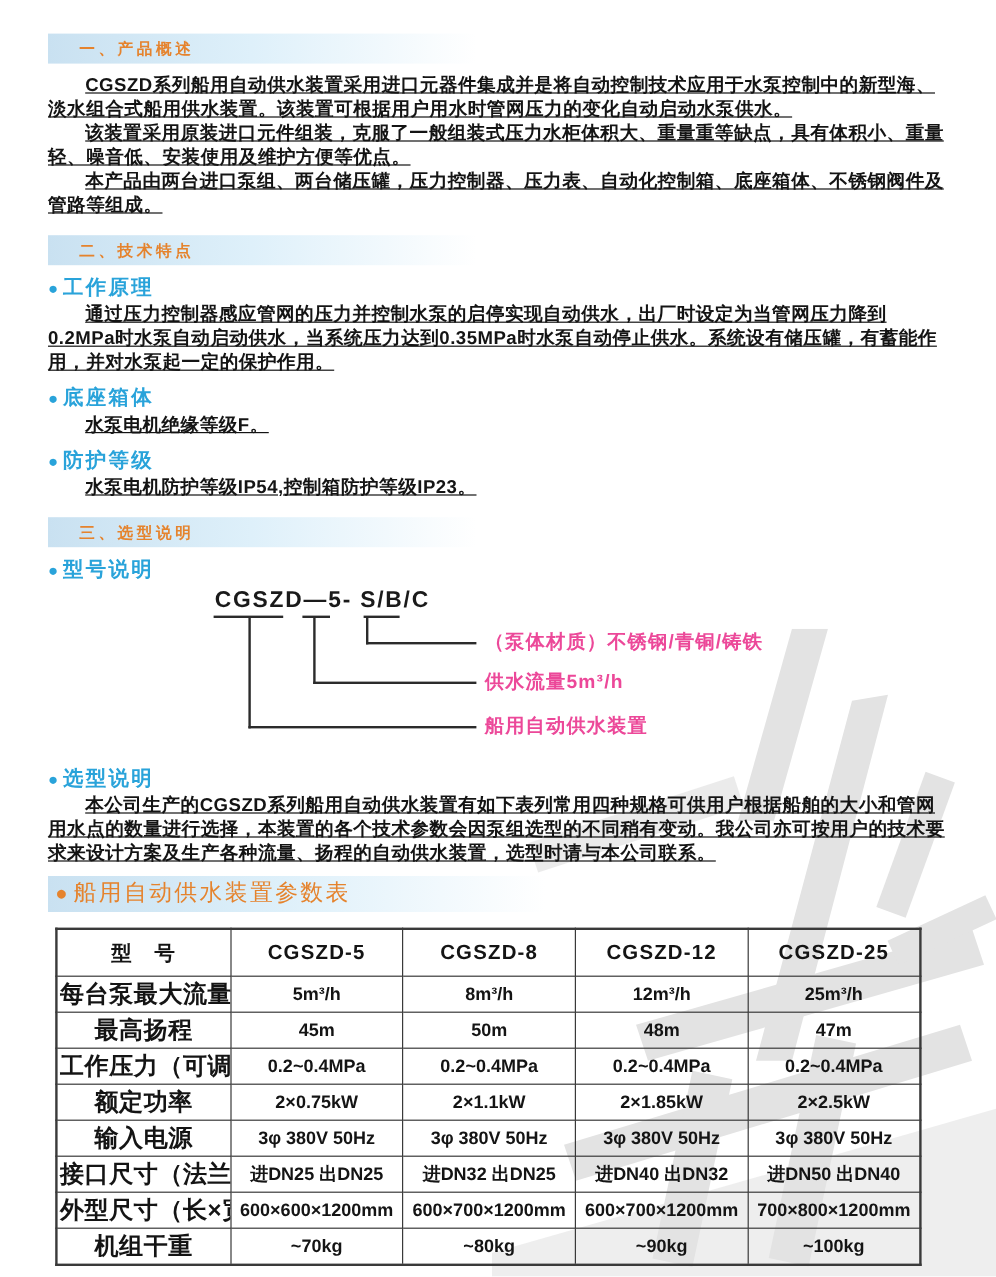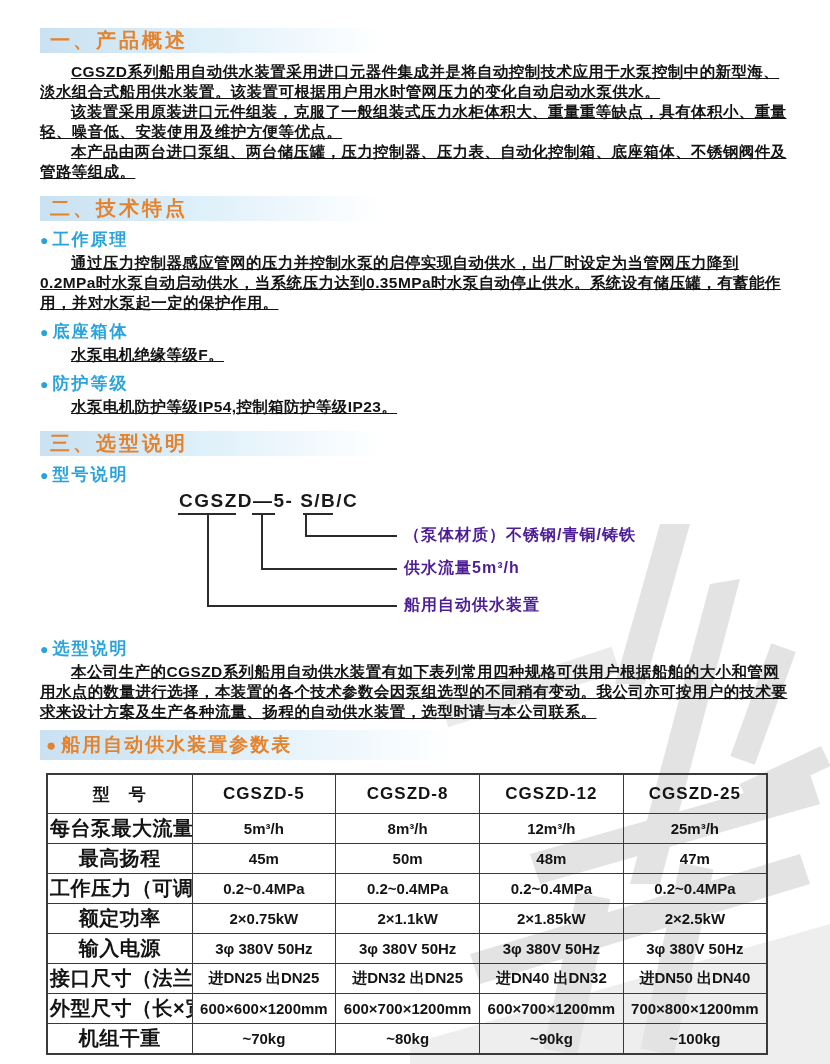--- a/index.html
+++ b/index.html
@@ -15,22 +15,22 @@
   .content{position:relative;z-index:1;padding:14px 40px 0 40px;}
 
   .doc-title{
     font-family:"Liberation Serif", serif;
     font-size:25px;font-weight:bold;color:#1c2f6e;
     letter-spacing:1px;margin:4px 0 10px 0;
   }
   .section-bar{
     width:350px;height:25px;line-height:25px;
     background:linear-gradient(90deg,#c9e1f1 0%,#def0fa 45%,rgba(255,255,255,0) 95%);
-    color:#e5832d;font-size:20px;font-weight:bold;
-    letter-spacing:3px;padding-left:10px;
+    color:#e5832d;font-size:13px;font-weight:bold;
+    letter-spacing:3px;padding-left:26px;
     margin-top:14px;
   }
   .para{
     width:752px;font-size:15.5px;line-height:20px;font-weight:600;
     text-indent:2em;margin:0;letter-spacing:0.4px;text-decoration:underline;
   }
   .para-block{margin-top:9px;}
   .blue-item{
     color:#29a3da;font-size:17px;font-weight:bold;
     letter-spacing:2px;margin-top:7px;
@@ -46,30 +46,30 @@
   }
   .u-line{position:absolute;height:2px;background:#2b2b2b;top:21px;}
   .u1{left:138px;width:58px;}
   .u2{left:212px;width:23px;}
   .u3{left:263px;width:30px;}
   .elbow{position:absolute;border-left:2px solid #2b2b2b;border-bottom:2px solid #2b2b2b;top:23px;}
   .c3{left:265px;width:90px;height:20px;}
   .c2{left:221px;width:134px;height:53px;}
   .c1{left:167px;width:188px;height:90px;}
   .callout{
-    position:absolute;left:364px;font-size:16px;font-weight:bold;color:#4c1d95;letter-spacing:1px;
+    position:absolute;left:364px;font-size:16px;font-weight:bold;color:#ec4899;letter-spacing:1px;
   }
   .cl3{top:33px;}
   .cl2{top:66px;}
   .cl1{top:103px;}
 
   .table-heading{
     width:430px;height:30px;line-height:30px;
     background:linear-gradient(90deg,#c9e1f1 0%,#def0fa 45%,rgba(255,255,255,0) 95%);
-    color:#e5832d;font-size:19px;font-weight:bold;letter-spacing:2px;
+    color:#e5832d;font-size:19px;font-weight:normal;letter-spacing:2px;
     padding-left:6px;margin-top:8px;
   }
   .table-heading::before{content:"\25CF";font-size:17px;margin-right:5px;letter-spacing:0;}
 
   table.params{
     border-collapse:collapse;margin:13px 0 0 6px;
     table-layout:fixed;width:720px;background:transparent;
   }
   table.params th,table.params td{
     border:1px solid #3a3a3a;text-align:center;vertical-align:middle;

